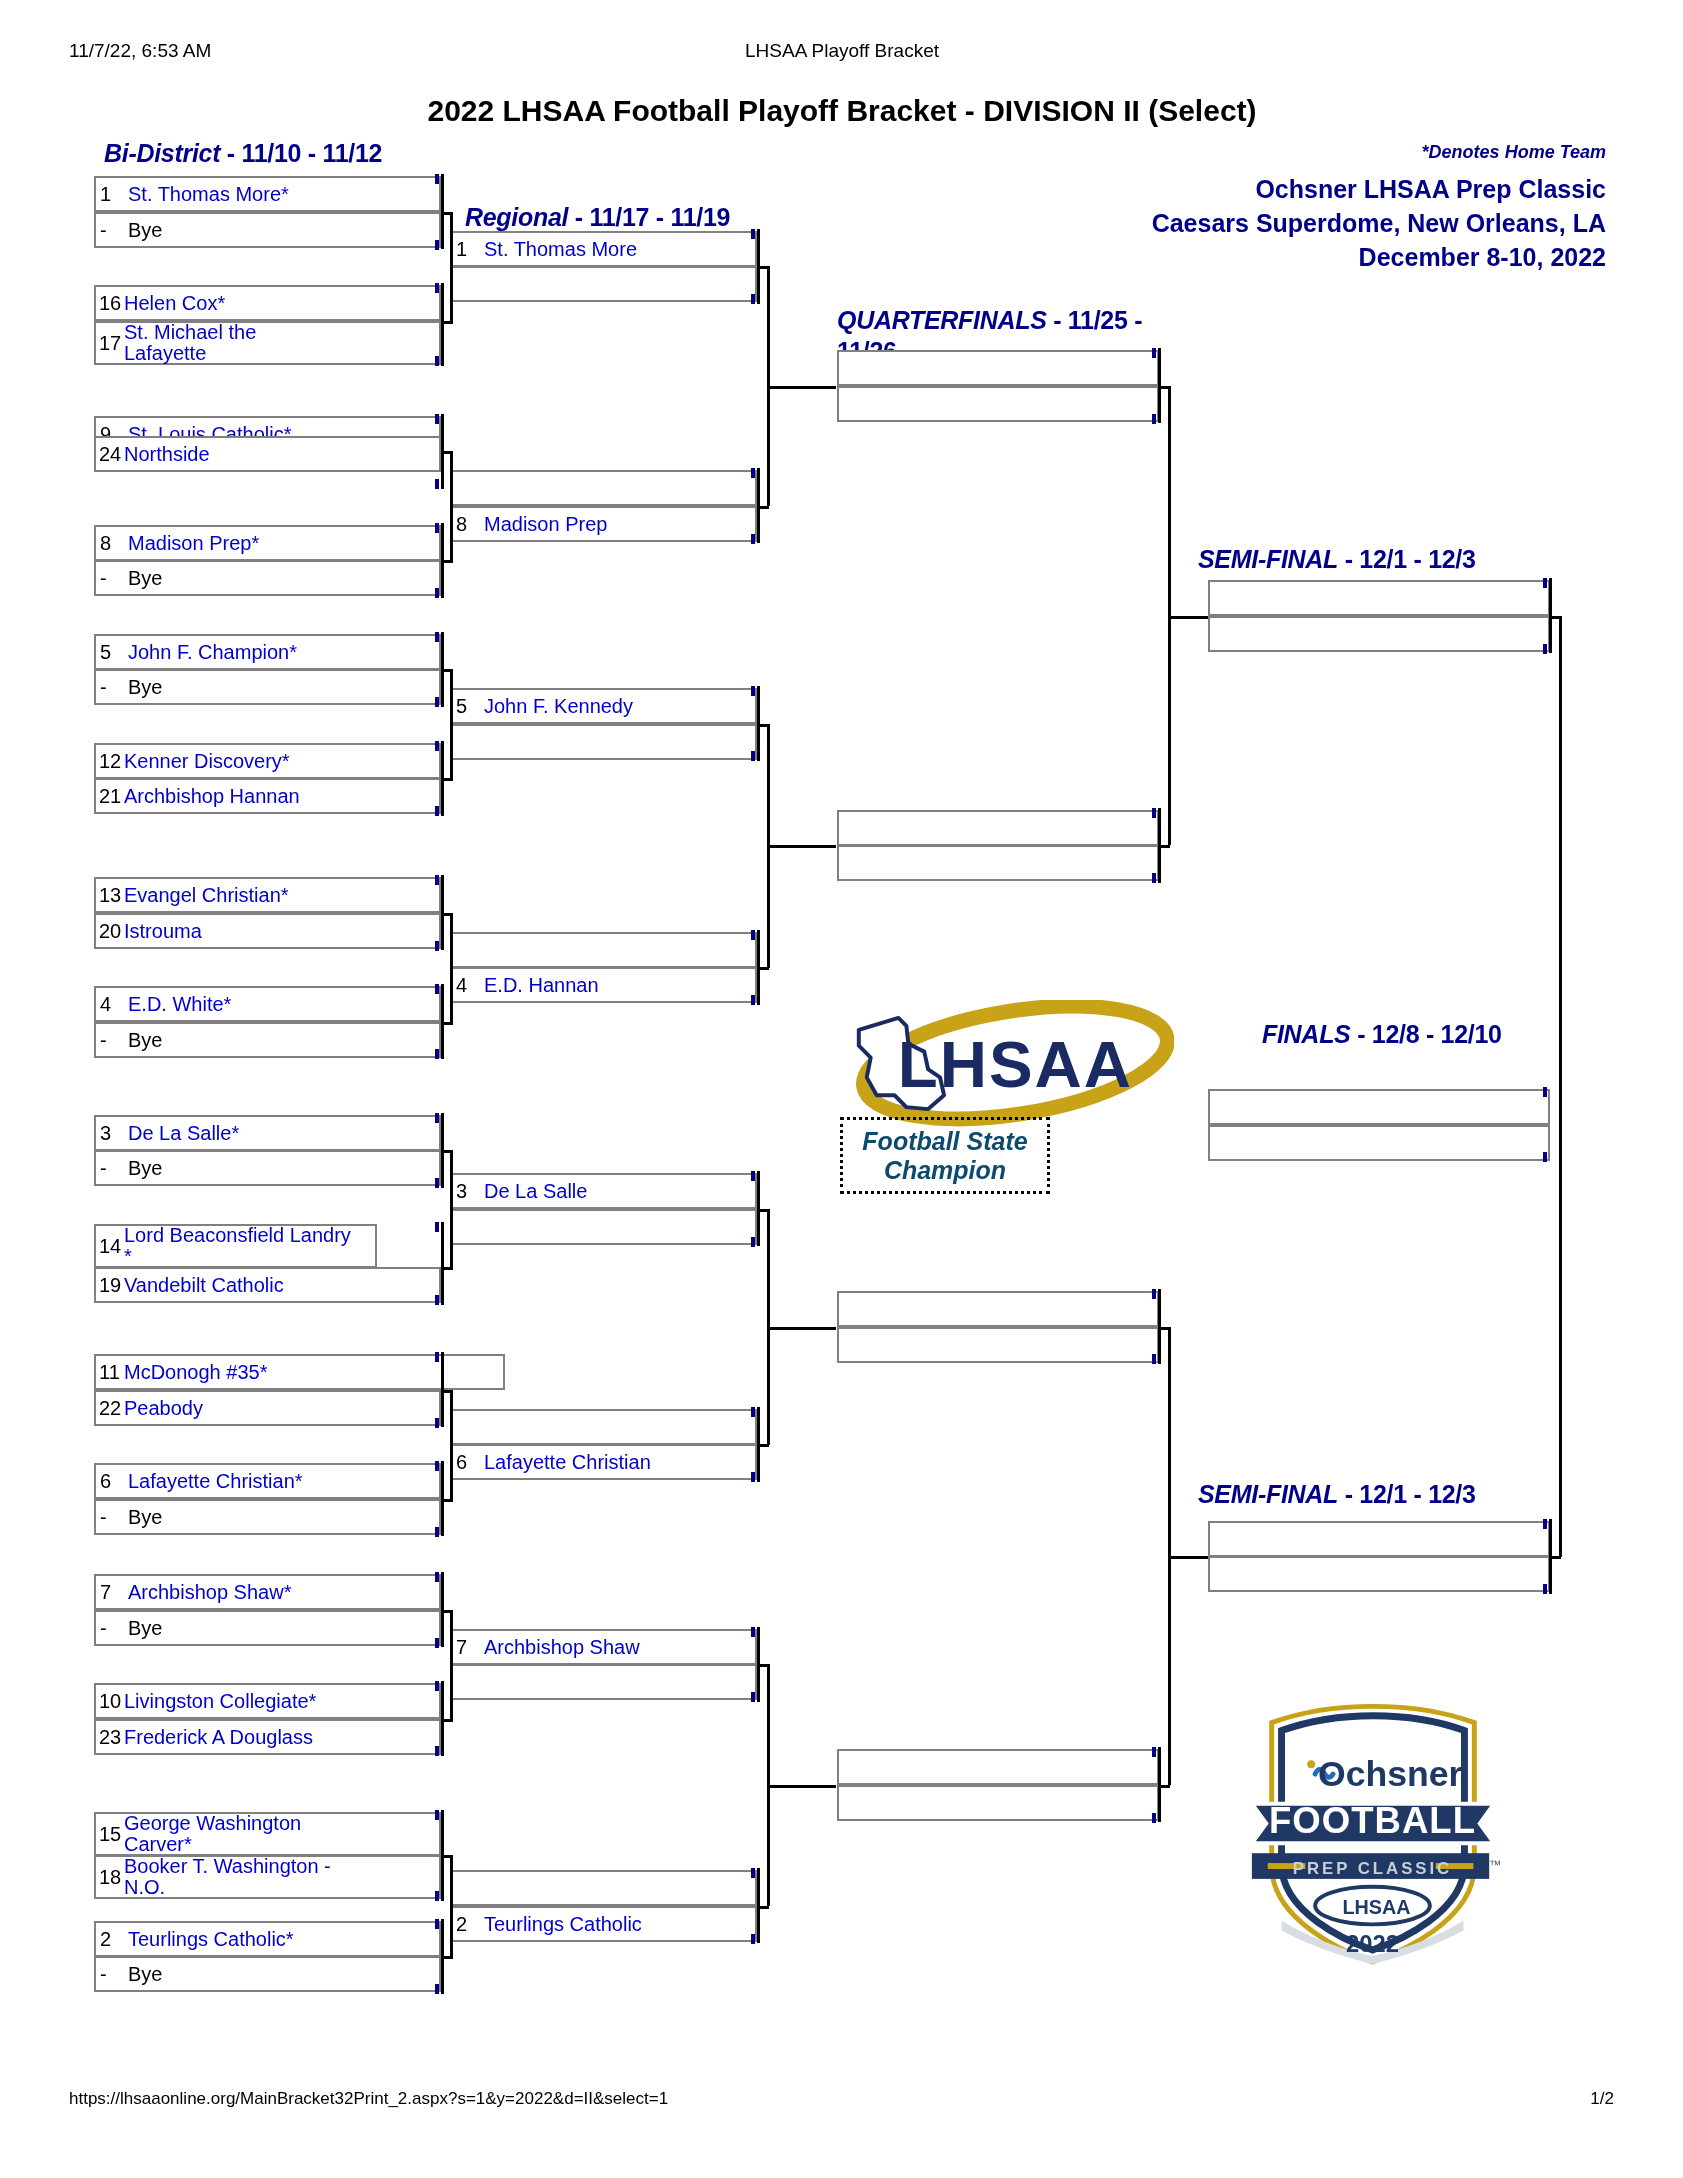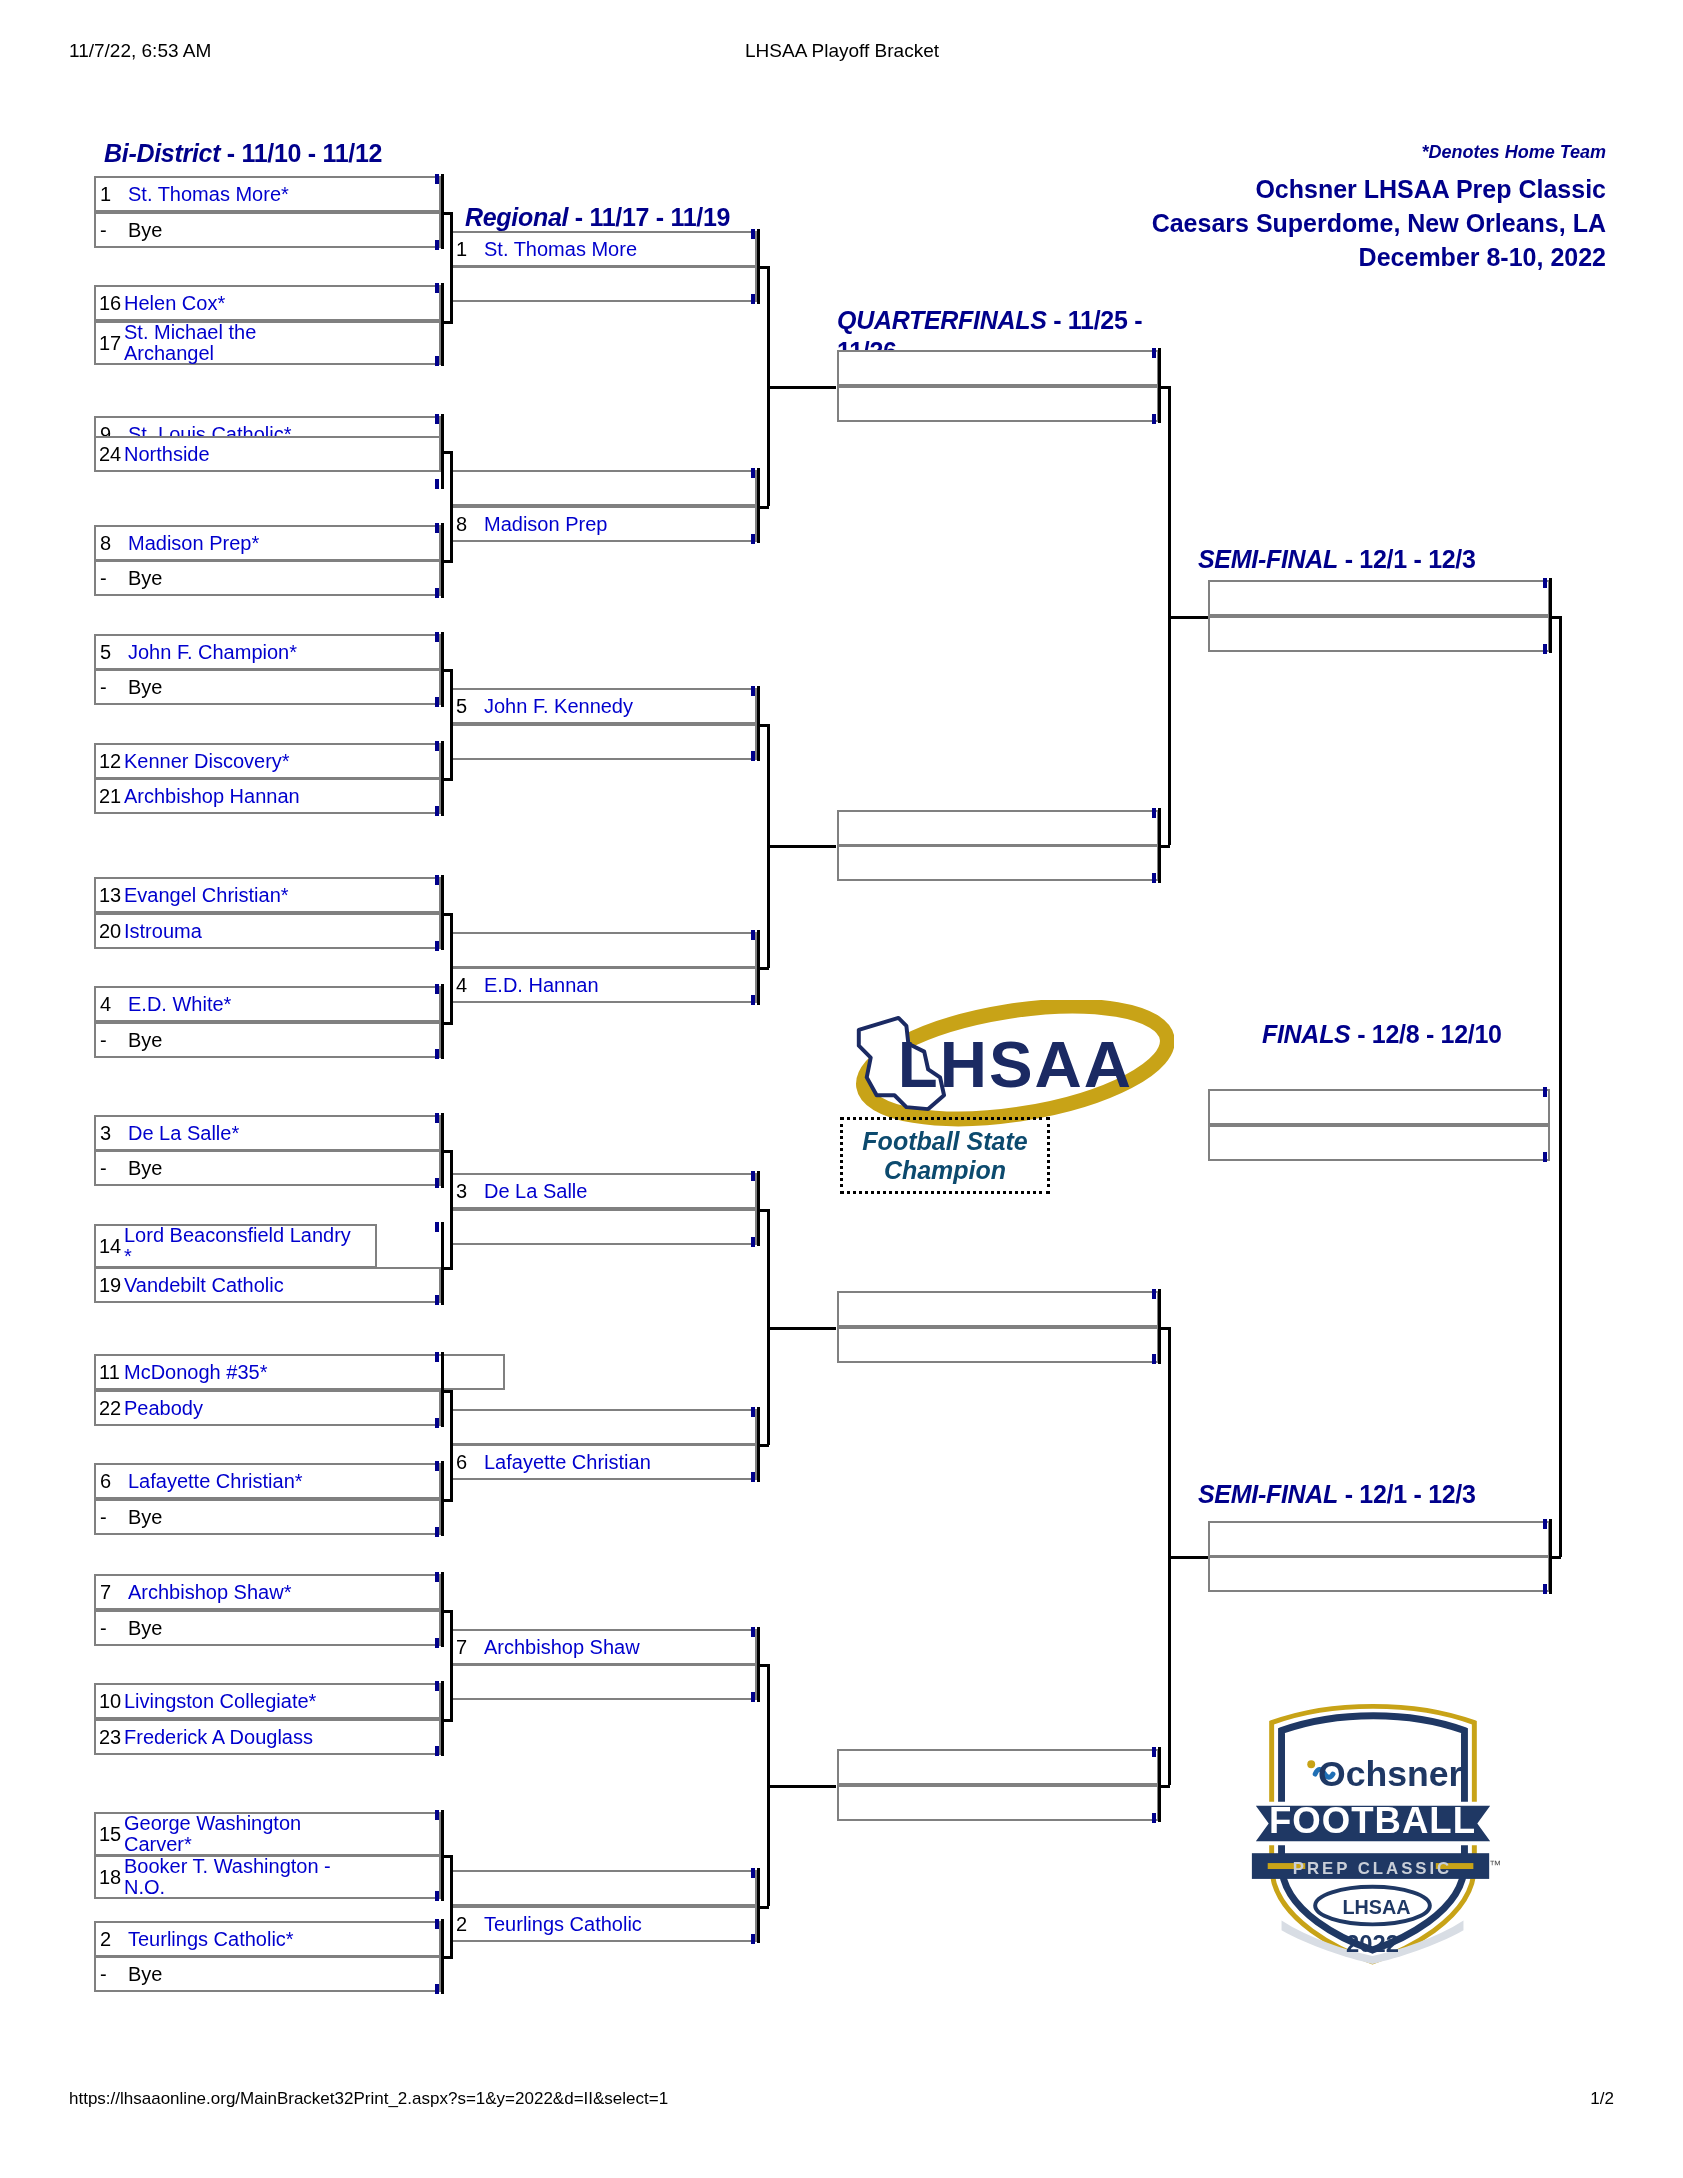--- a/index.html
+++ b/index.html
@@ -90,20 +90,21 @@
   #ochsner-badge{position:absolute;left:1242px;top:1683px;width:262px;height:287px;}
 </style>
 </head>
 <body>
 
 <div class="page">
 
   <div class="print-hdr" id="print-date">11/7/22, 6:53 AM</div>
   <div class="print-hdr" id="print-title">LHSAA Playoff Bracket</div>
 
+  <div id="main-title">2022 LHSAA Football Playoff Bracket - DIVISION II (Select)</div>
 
   <div id="denotes-home">*Denotes Home Team</div>
 
   <div id="venue-block">
     <div>Ochsner LHSAA Prep Classic</div>
     <div>Caesars Superdome, New Orleans, LA</div>
     <div>December 8-10, 2022</div>
   </div>
 
   <div class="round-label" id="lbl-bidistrict"><span>Bi-District</span><span class="dt"> - 11/10 - 11/12</span></div>
@@ -125,21 +126,21 @@
       <div class="edge-r" style="left: 435px; top: 174px; height: 10px;"></div>
       <div class="edge-r" style="left: 435px; top: 240px; height: 10px;"></div>
       <div class="vline" style="left: 441px; top: 174px; height: 75px;"></div>
       <div class="slot" style="left: 94px; top: 285px; width: 347px; height: 36px;">
         <span class="seed wide">16</span>
         <span class="tname nogap">Helen Cox*</span>
       </div>
       <div class="slot" style="left: 94px; top: 321px; width: 347px; height: 44px;">
         <span class="seed wide">17</span>
         <span class="tname nogap">St. Michael the
-Archangel</span>
+Lafayette</span>
       </div>
       <div class="edge-r" style="left: 435px; top: 283px; height: 10px;"></div>
       <div class="edge-r" style="left: 435px; top: 356px; height: 10px;"></div>
       <div class="vline" style="left: 441px; top: 283px; height: 83px;"></div>
       <div class="slot" style="left: 94px; top: 416px; width: 347px; height: 36px;">
         <span class="seed">9</span>
         <span class="tname">St. Louis Catholic*</span>
       </div>
       <div class="slot" style="left: 94px; top: 436px; width: 347px; height: 36px;">
         <span class="seed wide">24</span>

